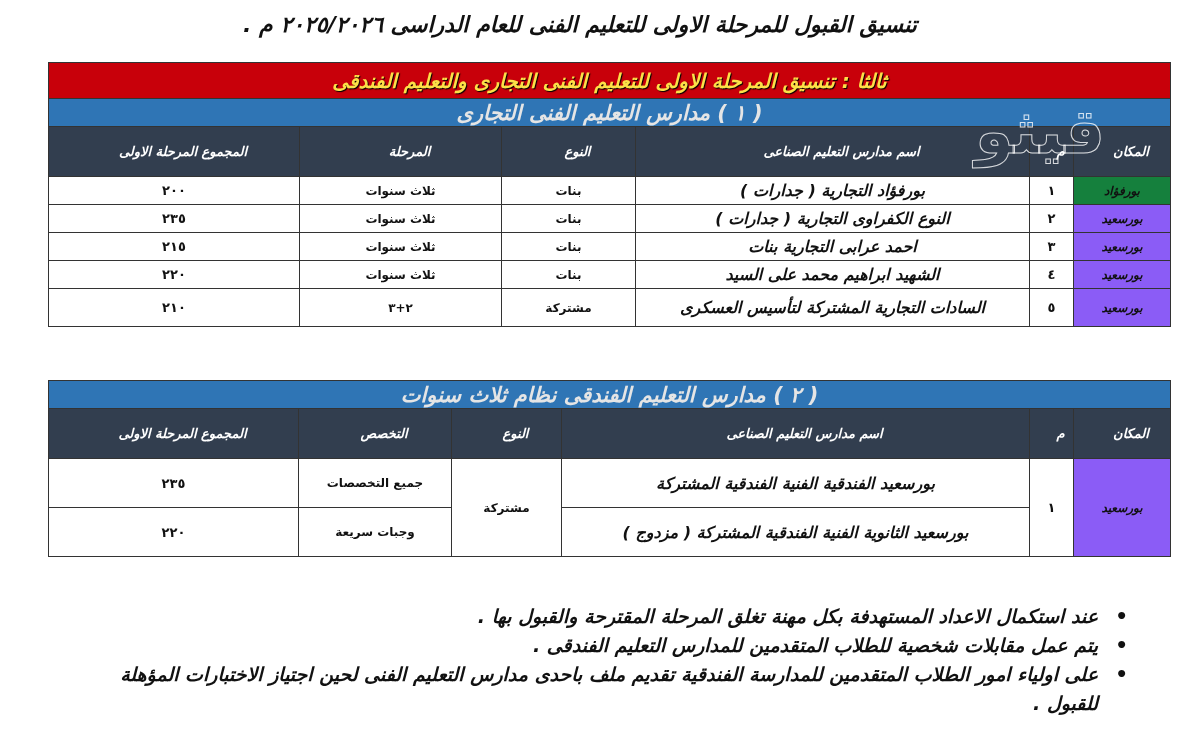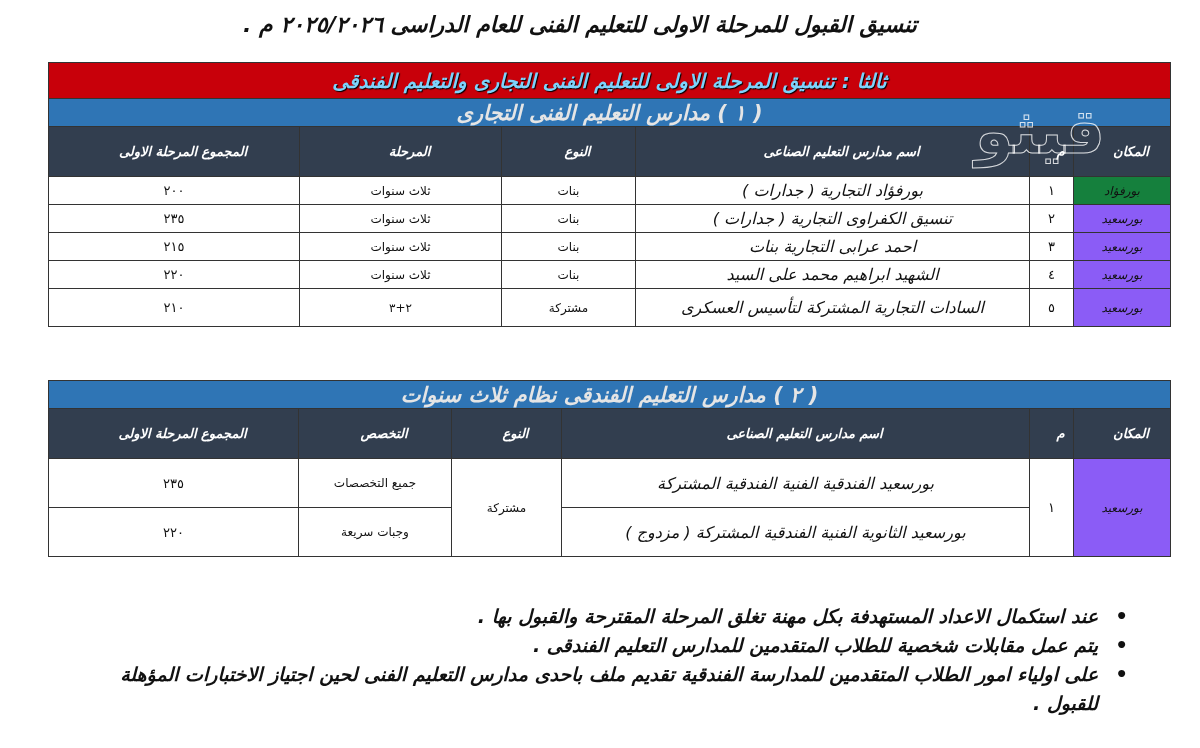--- a/index.html
+++ b/index.html
@@ -8,26 +8,26 @@
 
     .page-title {
       position: absolute; top: 12px; left: 200px; width: 760px;
       text-align: center; font-size: 22px; font-weight: bold; font-style: italic;
       color: #111; direction: rtl; white-space: nowrap;
     }
 
     .tbl { position: absolute; left: 48px; width: 1122px; border-collapse: collapse; table-layout: fixed; direction: rtl; }
     .tbl td, .tbl th { border: 1px solid #333; text-align: center; vertical-align: middle; }
 
-    .banner-red { background: #c8000a; color: #7dd3fc; height: 36px; font-size: 20px; font-weight: bold; font-style: italic; text-shadow: 1px 1px 1px #000; }
+    .banner-red { background: #c8000a; color: #fde047; height: 36px; font-size: 20px; font-weight: bold; font-style: italic; text-shadow: 1px 1px 1px #000; }
     .banner-blue { background: #2f75b5; color: #e5e5e5; height: 28px; font-size: 21px; font-weight: bold; font-style: italic; }
 
     .hdr th { background: #323e4f; color: #fff; font-size: 13px; font-weight: bold; font-style: italic; height: 50px; padding-left: 18px; }
 
-    .row td { background: #fff; font-size: 12px; font-weight: normal; height: 28px; }
+    .row td { background: #fff; font-size: 12px; font-weight: bold; height: 28px; }
     .row td.name { font-size: 16px; font-style: italic; }
     .row td.num { font-size: 13px; }
     .row td.place { background: #8b5cf6; font-size: 12px; font-style: italic; }
     .row td.place.alt { background: #15803d; }
 
     .t1 { top: 62px; }
     .t2 { top: 380px; }
     .t2 .row td { height: 49px; }
 
     .notes { position: absolute; top: 602px; right: 72px; width: 1060px; direction: rtl; list-style: none; }
@@ -73,21 +73,21 @@
     <td class="place alt">بورفؤاد</td>
     <td class="num">١</td>
     <td class="name">بورفؤاد  التجارية ( جدارات )</td>
     <td>بنات</td>
     <td>ثلاث سنوات</td>
     <td class="num">٢٠٠</td>
   </tr>
   <tr class="row">
     <td class="place">بورسعيد</td>
     <td class="num">٢</td>
-    <td class="name">تنسيق الكفراوى التجارية ( جدارات )</td>
+    <td class="name">النوع الكفراوى التجارية ( جدارات )</td>
     <td>بنات</td>
     <td>ثلاث سنوات</td>
     <td class="num">٢٣٥</td>
   </tr>
   <tr class="row">
     <td class="place">بورسعيد</td>
     <td class="num">٣</td>
     <td class="name">احمد عرابى التجارية بنات</td>
     <td>بنات</td>
     <td>ثلاث سنوات</td>

